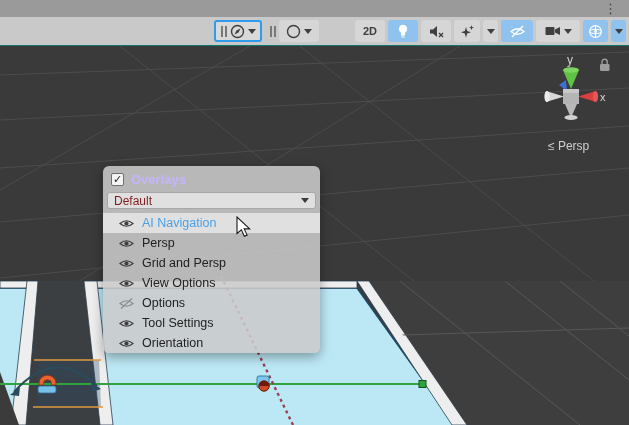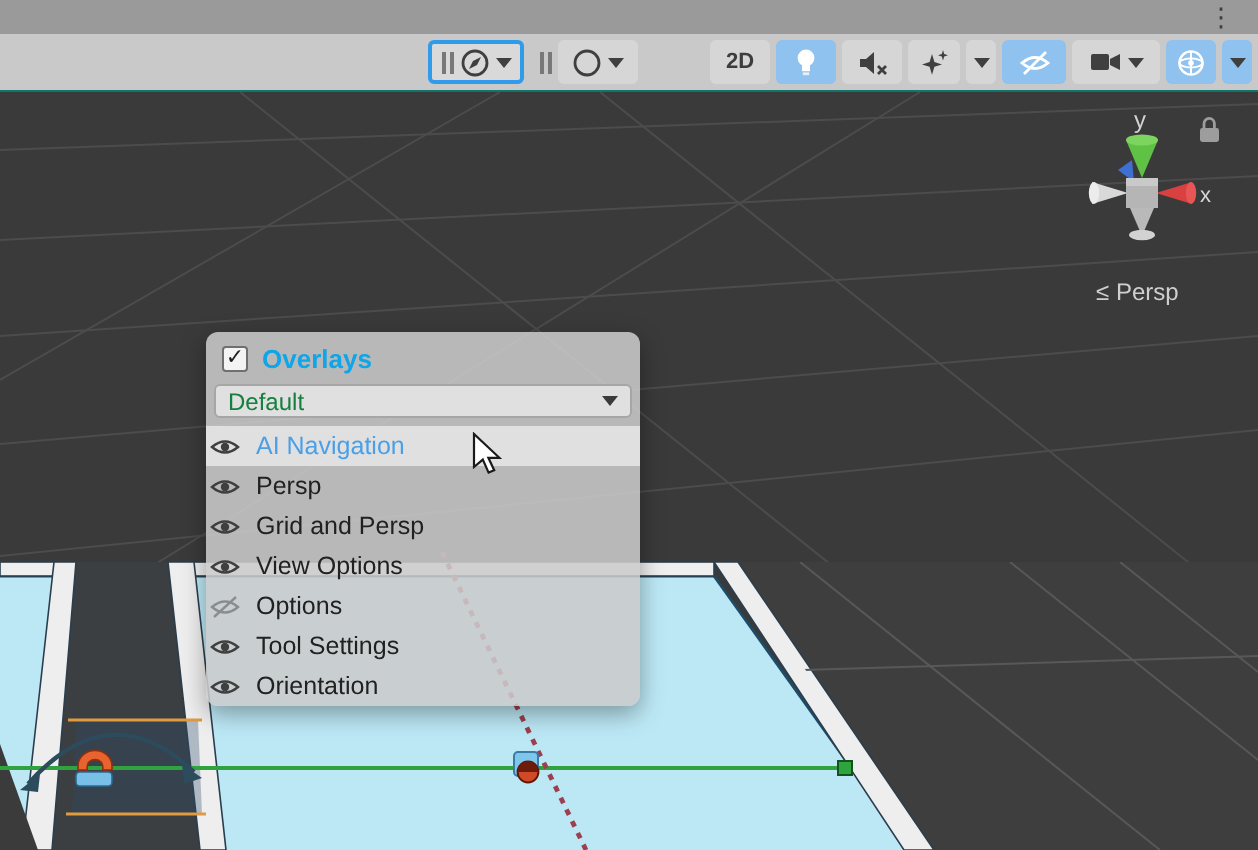--- a/index.html
+++ b/index.html
@@ -24,27 +24,27 @@
        border-top:5px solid #3f3f3f;}
   .lbl2d{font-size:11px;font-weight:bold;color:#3d3d3d;}
   .spacer{flex:0 0 auto;height:1px;}
   
   .panel{position:absolute;left:103px;top:166px;width:217px;height:187px;
          background:rgba(203,203,203,0.87);border-radius:6px;z-index:5;
          box-shadow:0 4px 12px rgba(0,0,0,0.35);box-sizing:border-box;}
   .panel-header{display:flex;align-items:center;gap:7px;padding:6px 8px 3px 8px;}
   .cbx{width:13px;height:13px;background:#f4f4f4;border:1px solid #6f6f6f;border-radius:2px;
        box-sizing:border-box;font-size:11px;line-height:11px;color:#1d1d1d;text-align:center;}
-  .panel-title{font-size:13px;font-weight:bold;color:#0ea5e9;}
+  .panel-title{font-size:13px;font-weight:bold;color:#c4b5fd;}
   .preset{margin:2px 4px 0 4px;height:17px;background:#e0e0e0;border:1px solid #a6a6a6;
           border-radius:3px;display:flex;align-items:center;padding:0 6px;box-sizing:border-box;}
-  .preset span{font-size:12px;color:#15803d;flex:1;}
+  .preset span{font-size:12px;color:#7f1d1d;flex:1;}
   .preset .tri{border-top-color:#3a3a3a;}
   .rows{margin-top:4px;}
-  .prow{height:20px;display:flex;align-items:center;gap:8px;padding-left:2px;}
+  .prow{height:20px;display:flex;align-items:center;gap:8px;padding-left:16px;}
   .prow .rlabel{font-size:12.5px;color:#212121;}
   .prow.active{background:rgba(236,236,236,0.78);}
   .prow.active .rlabel{color:#4a9fe6;}
   .prow.dimmed .eye{opacity:0.45;}
   .eye{flex:0 0 auto;display:block;}
   
   .cursor{position:absolute;left:236px;top:216px;z-index:30;}
   
   .scene{position:absolute;left:0;top:0;z-index:0;}
 </style>

